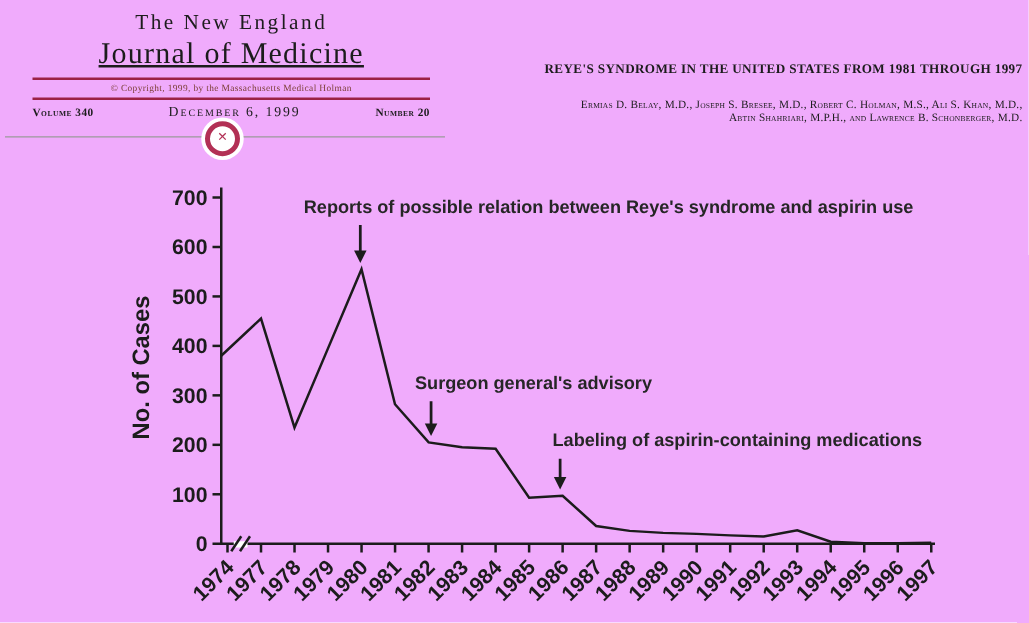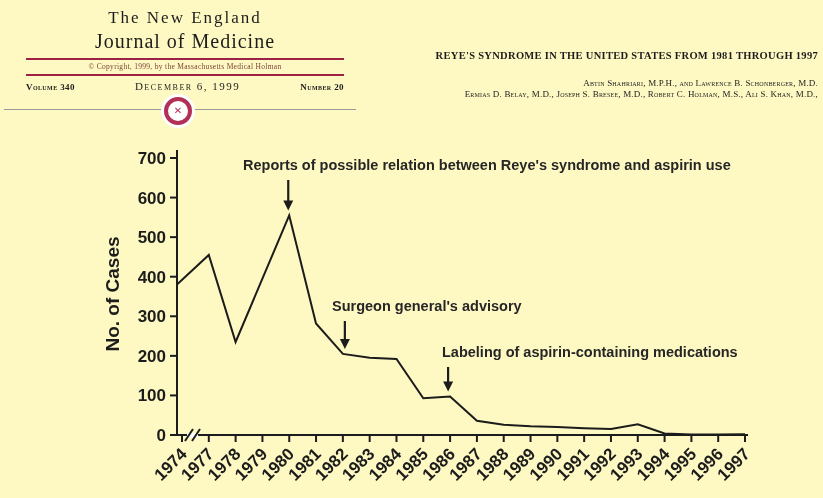--- a/index.html
+++ b/index.html
@@ -1,23 +1,23 @@
 <!DOCTYPE html>
 <html><head>
 <meta charset="utf-8">
 <style>
   html,body{margin:0;padding:0;background:#fff;}
-  .page{position:relative;width:823px;height:498px;background:#fef9c3;overflow:hidden;
+  .page{position:relative;width:823px;height:498px;background:#f0abfc;overflow:hidden;
         font-family:"Liberation Sans",sans-serif;color:#1c1c1c;}
 
   
   .masthead{position:absolute;left:26px;top:8px;width:318px;text-align:center;
             font-family:"Liberation Serif",serif;color:#1c1c1c;}
   .mast-title1{font-size:17px;letter-spacing:2px;}
-  .mast-title2{font-size:20px;letter-spacing:1px;margin-top:2px;}
+  .mast-title2{font-size:24px;letter-spacing:1px;margin-top:2px;text-decoration:underline;}
   .mast-rule{border-top:2px solid #9b2245;margin-top:5px;}
   .mast-rule.second{margin-top:0;}
   .mast-copy{font-size:7.5px;color:#7d4038;padding:2px 0 3px;letter-spacing:0.3px;}
   .mast-meta{display:flex;justify-content:space-between;align-items:baseline;margin-top:4px;}
   .meta-bold{font-family:Liberation Serif, serif;font-weight:bold;font-size:9px;
              letter-spacing:0.4px;font-variant:small-caps;}
   .meta-date{font-size:11px;font-variant:small-caps;letter-spacing:1.5px;}
 
   .gray-divider{position:absolute;left:4px;top:109px;width:352px;border-top:1.5px solid #9a9a9a;}
   .seal{position:absolute;left:164px;top:97px;width:20px;height:20px;border:4px solid #b23055;
@@ -58,22 +58,22 @@
   </div>
 
   <div class="gray-divider"></div>
   <div class="seal">
     <span class="seal-x">✕</span>
   </div>
 
   <div class="article-head">
     <div class="article-title">REYE'S SYNDROME IN THE UNITED STATES FROM 1981 THROUGH 1997</div>
     <div class="article-authors">
+      <div>Ermias D. Belay, M.D., Joseph S. Bresee, M.D., Robert C. Holman, M.S., Ali S. Khan, M.D.,</div>
       <div>Abtin Shahriari, M.P.H., and Lawrence B. Schonberger, M.D.</div>
-      <div>Ermias D. Belay, M.D., Joseph S. Bresee, M.D., Robert C. Holman, M.S., Ali S. Khan, M.D.,</div>
     </div>
   </div>
 
   <svg id="chart-svg" viewBox="0 138 823 360" xmlns="http://www.w3.org/2000/svg">
       <line x1="177" y1="150" x2="177" y2="436" stroke="#1c1c1c" stroke-width="2"></line>
       <line x1="176" y1="435" x2="748" y2="435" stroke="#1c1c1c" stroke-width="2"></line>
       <line x1="170" y1="435" x2="177" y2="435" stroke="#1c1c1c" stroke-width="2"></line>
       <text x="166" y="441" text-anchor="end" class="tick-label">0</text>
       <line x1="170" y1="395.42857142857144" x2="177" y2="395.42857142857144" stroke="#1c1c1c" stroke-width="2"></line>
       <text x="166" y="401.42857142857144" text-anchor="end" class="tick-label">100</text>

